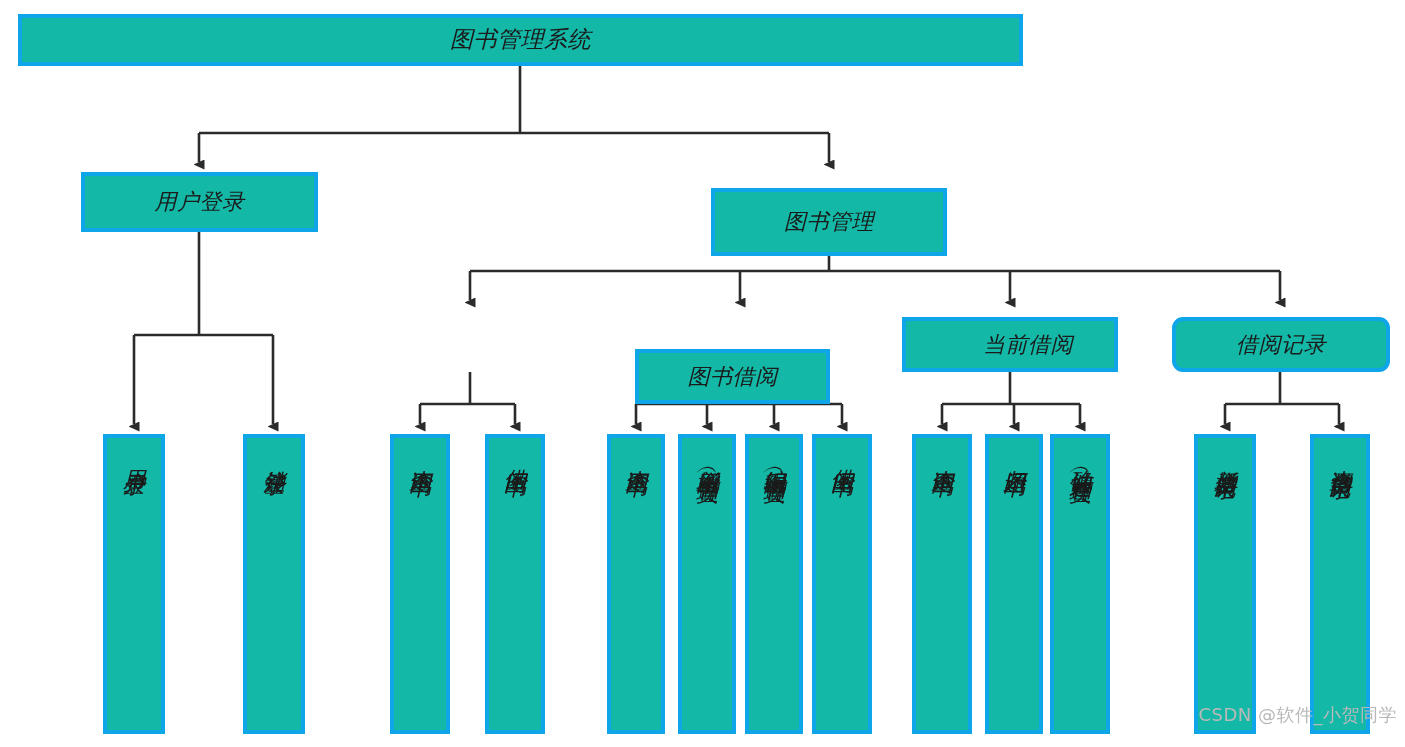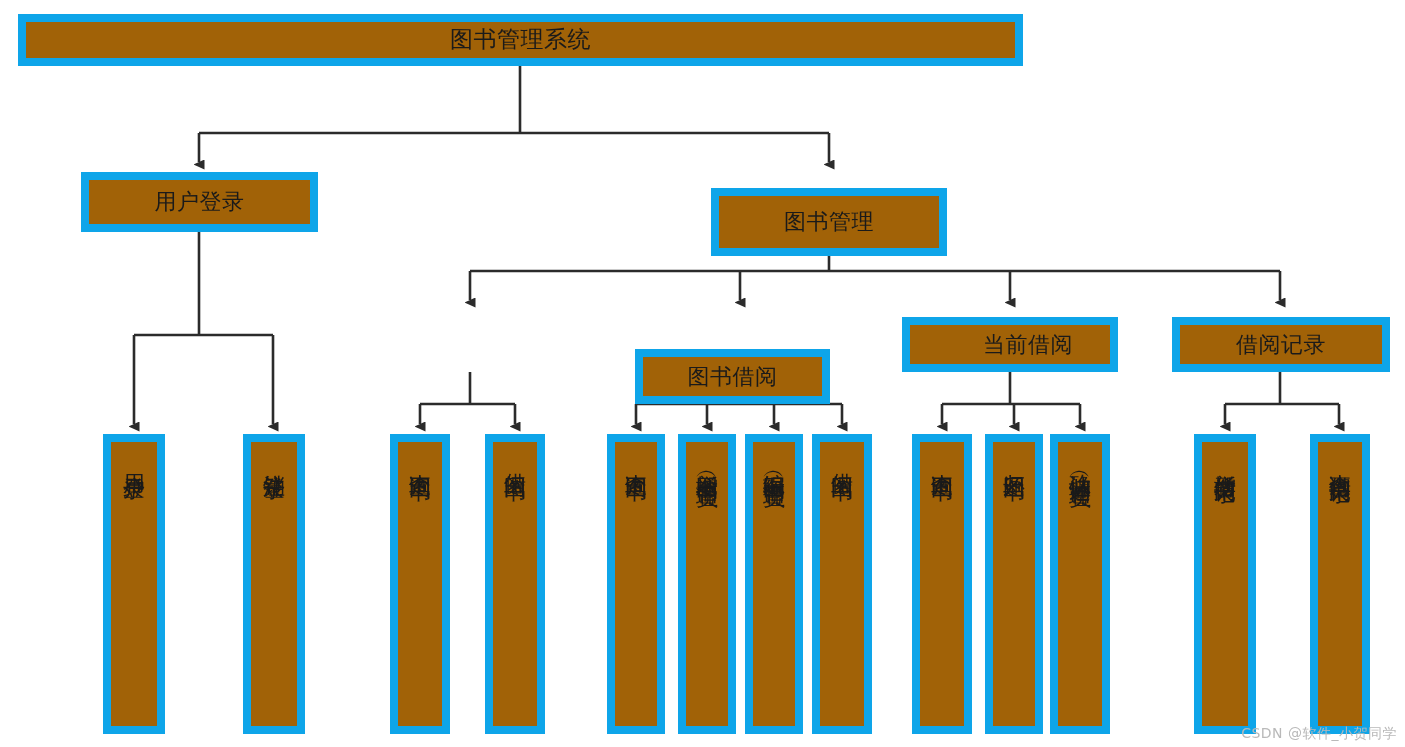--- a/index.html
+++ b/index.html
@@ -22,26 +22,27 @@
   svg#wires {
     position: absolute;
     left: 0;
     top: 0;
     width: 1405px;
     height: 747px;
   }
   .node {
     position: absolute;
     box-sizing: border-box;
-    border: 8px solid #0ea5e9;
-    background: #a16207;
+    border: 4px solid #0ea5e9;
+    background: #14b8a6;
     display: flex;
     align-items: center;
     justify-content: center;
     color: #1a1a1a;
+    font-style: italic;
   }
   .node .label {
     display: block;
     text-align: center;
     line-height: 1.18;
     white-space: nowrap;
   }
   .node.horiz .label {
     font-size: 22px;
     letter-spacing: 0.5px;
@@ -58,22 +59,22 @@
     writing-mode: vertical-rl;
     text-orientation: upright;
     font-size: 22px;
     letter-spacing: 2px;
     line-height: 1;
     white-space: nowrap;
   }
   #watermark {
     position: absolute;
     right: 8px;
-    bottom: 4px;
-    font-size: 14px;
+    bottom: 20px;
+    font-size: 18px;
     color: #b9b9b9;
     letter-spacing: 0.5px;
     pointer-events: none;
     font-family: "DejaVu Sans", "Liberation Sans", sans-serif;
   }
 </style>
 </head>
 <body>
 
 <div id="diagram-root">
@@ -142,21 +143,21 @@
 
 
   <div class="node horiz" style="left:635px; top:317px; width:195px; height:55px;margin-top:32px;">
     <span class="label">图书借阅</span>
   </div>
 
   <div class="node horiz" style="left:902px; top:317px; width:216px; height:55px;padding-left:36px;">
     <span class="label">当前借阅</span>
   </div>
 
-  <div class="node horiz" style="left:1172px; top:317px; width:218px; height:55px;">
+  <div class="node horiz" style="left:1172px; top:317px; width:218px; height:55px;border-radius:11px;">
     <span class="label">借阅记录</span>
   </div>
 
   <div class="node vert" style="left:103px; top:434px; width:62px; height:300px;">
     <span class="label">用户登录</span>
   </div>
 
   <div class="node vert" style="left:243px; top:434px; width:62px; height:300px;">
     <span class="label">注销登录</span>
   </div>

